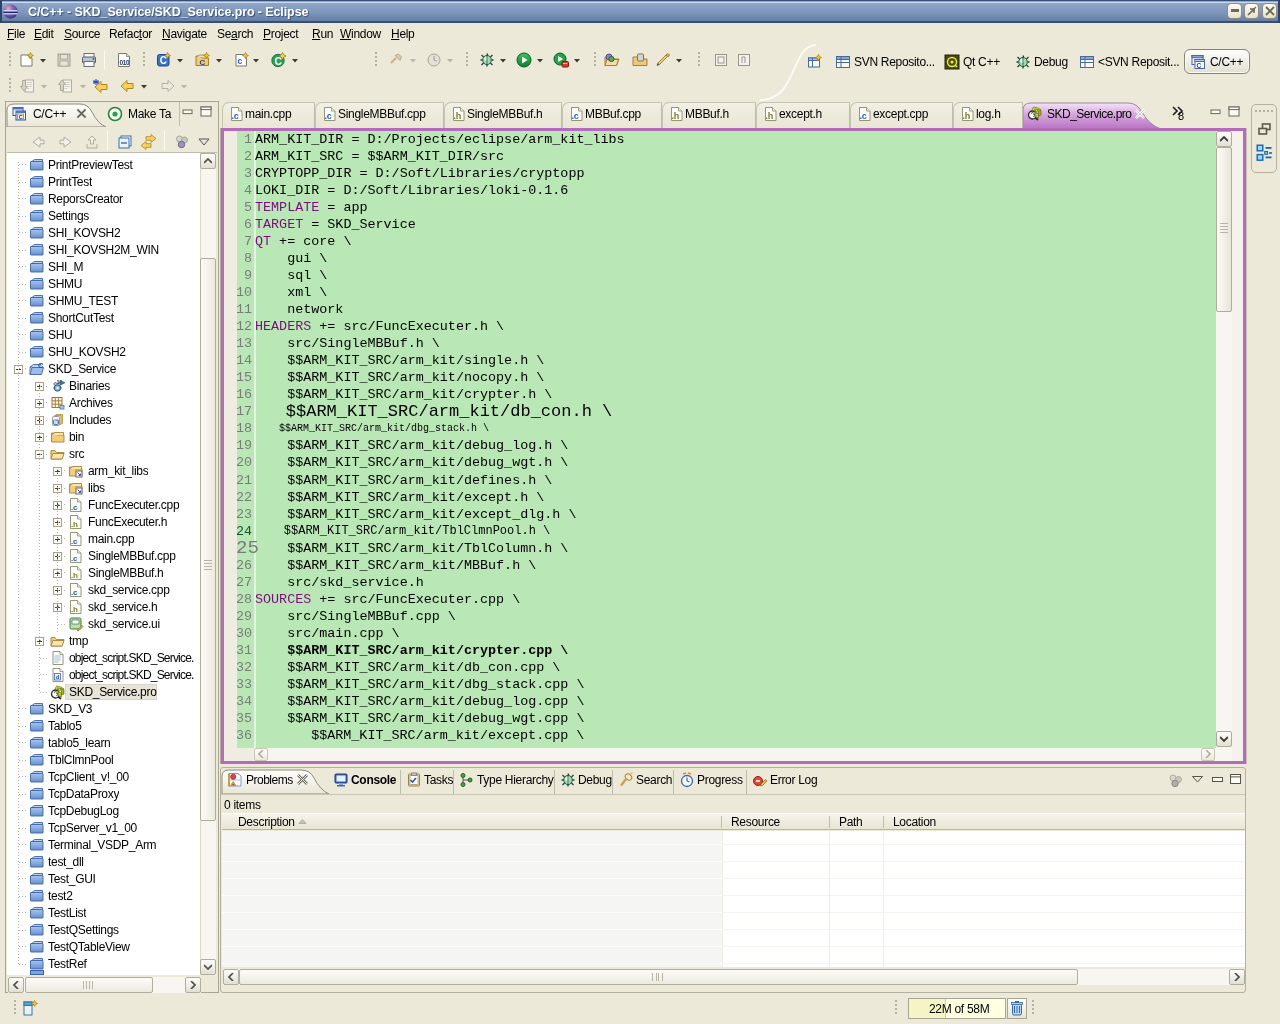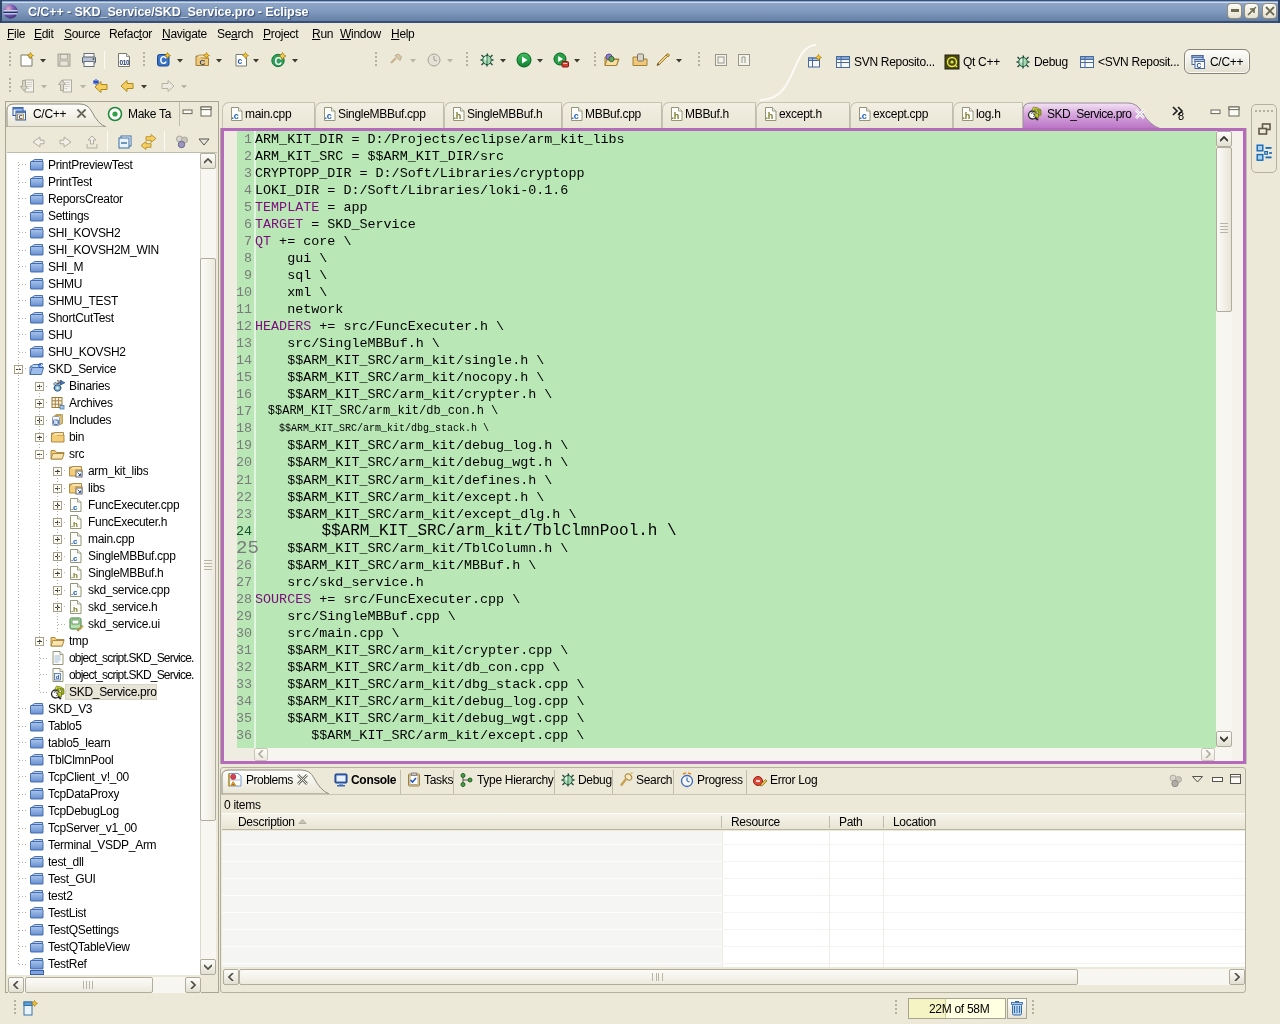--- a/index.html
+++ b/index.html
@@ -1079,49 +1079,49 @@
 <div class="abs tt" style="left:255px;top:318.05px;font-size:13.4px;line-height:17px;white-space:pre;"><span style="color:#7d0c7d;font-weight:normal">HEADERS</span><span style="color:#000000;font-weight:normal">&nbsp;+=&nbsp;src/FuncExecuter.h&nbsp;\</span></div>
 <div class="abs tt" style="left:236px;top:335.10px;width:16px;font-size:13.4px;color:#7b7b7b;text-align:right;line-height:17px;">13</div>
 <div class="abs tt" style="left:255px;top:335.10px;font-size:13.4px;line-height:17px;white-space:pre;"><span style="color:#000000;font-weight:normal">&nbsp;&nbsp;&nbsp;&nbsp;src/SingleMBBuf.h&nbsp;\</span></div>
 <div class="abs tt" style="left:236px;top:352.15px;width:16px;font-size:13.4px;color:#7b7b7b;text-align:right;line-height:17px;">14</div>
 <div class="abs tt" style="left:255px;top:352.15px;font-size:13.4px;line-height:17px;white-space:pre;"><span style="color:#000000;font-weight:normal">&nbsp;&nbsp;&nbsp;&nbsp;$$ARM_KIT_SRC/arm_kit/single.h&nbsp;\</span></div>
 <div class="abs tt" style="left:236px;top:369.20px;width:16px;font-size:13.4px;color:#7b7b7b;text-align:right;line-height:17px;">15</div>
 <div class="abs tt" style="left:255px;top:369.20px;font-size:13.4px;line-height:17px;white-space:pre;"><span style="color:#000000;font-weight:normal">&nbsp;&nbsp;&nbsp;&nbsp;$$ARM_KIT_SRC/arm_kit/nocopy.h&nbsp;\</span></div>
 <div class="abs tt" style="left:236px;top:386.25px;width:16px;font-size:13.4px;color:#7b7b7b;text-align:right;line-height:17px;">16</div>
 <div class="abs tt" style="left:255px;top:386.25px;font-size:13.4px;line-height:17px;white-space:pre;"><span style="color:#000000;font-weight:normal">&nbsp;&nbsp;&nbsp;&nbsp;$$ARM_KIT_SRC/arm_kit/crypter.h&nbsp;\</span></div>
 <div class="abs tt" style="left:236px;top:403.30px;width:16px;font-size:13.4px;color:#7b7b7b;text-align:right;line-height:17px;">17</div>
-<div class="abs tt" style="left:239px;top:403.30px;font-size:12px;line-height:17px;white-space:pre;"><span style="color:#000000;font-weight:normal">&nbsp;&nbsp;&nbsp;&nbsp;$$ARM_KIT_SRC/arm_kit/db_con.h&nbsp;\</span></div>
+<div class="abs tt" style="left:245px;top:403.30px;font-size:17px;line-height:17px;white-space:pre;"><span style="color:#000000;font-weight:normal">&nbsp;&nbsp;&nbsp;&nbsp;$$ARM_KIT_SRC/arm_kit/db_con.h&nbsp;\</span></div>
 <div class="abs tt" style="left:236px;top:420.35px;width:16px;font-size:13.4px;color:#7b7b7b;text-align:right;line-height:17px;">18</div>
 <div class="abs tt" style="left:255px;top:420.35px;font-size:10px;line-height:17px;white-space:pre;"><span style="color:#000000;font-weight:normal">&nbsp;&nbsp;&nbsp;&nbsp;$$ARM_KIT_SRC/arm_kit/dbg_stack.h&nbsp;\</span></div>
 <div class="abs tt" style="left:236px;top:437.40px;width:16px;font-size:13.4px;color:#7b7b7b;text-align:right;line-height:17px;">19</div>
 <div class="abs tt" style="left:255px;top:437.40px;font-size:13.4px;line-height:17px;white-space:pre;"><span style="color:#000000;font-weight:normal">&nbsp;&nbsp;&nbsp;&nbsp;$$ARM_KIT_SRC/arm_kit/debug_log.h&nbsp;\</span></div>
 <div class="abs tt" style="left:236px;top:454.45px;width:16px;font-size:13.4px;color:#7b7b7b;text-align:right;line-height:17px;">20</div>
 <div class="abs tt" style="left:255px;top:454.45px;font-size:13.4px;line-height:17px;white-space:pre;"><span style="color:#000000;font-weight:normal">&nbsp;&nbsp;&nbsp;&nbsp;$$ARM_KIT_SRC/arm_kit/debug_wgt.h&nbsp;\</span></div>
 <div class="abs tt" style="left:236px;top:471.50px;width:16px;font-size:13.4px;color:#7b7b7b;text-align:right;line-height:17px;">21</div>
 <div class="abs tt" style="left:255px;top:471.50px;font-size:13.4px;line-height:17px;white-space:pre;"><span style="color:#000000;font-weight:normal">&nbsp;&nbsp;&nbsp;&nbsp;$$ARM_KIT_SRC/arm_kit/defines.h&nbsp;\</span></div>
 <div class="abs tt" style="left:236px;top:488.55px;width:16px;font-size:13.4px;color:#7b7b7b;text-align:right;line-height:17px;">22</div>
 <div class="abs tt" style="left:255px;top:488.55px;font-size:13.4px;line-height:17px;white-space:pre;"><span style="color:#000000;font-weight:normal">&nbsp;&nbsp;&nbsp;&nbsp;$$ARM_KIT_SRC/arm_kit/except.h&nbsp;\</span></div>
 <div class="abs tt" style="left:236px;top:505.60px;width:16px;font-size:13.4px;color:#7b7b7b;text-align:right;line-height:17px;">23</div>
 <div class="abs tt" style="left:255px;top:505.60px;font-size:13.4px;line-height:17px;white-space:pre;"><span style="color:#000000;font-weight:normal">&nbsp;&nbsp;&nbsp;&nbsp;$$ARM_KIT_SRC/arm_kit/except_dlg.h&nbsp;\</span></div>
 <div class="abs tt" style="left:236px;top:522.65px;width:16px;font-size:13.4px;color:#14532d;text-align:left;line-height:17px;">24</div>
-<div class="abs tt" style="left:255px;top:522.65px;font-size:16px;line-height:17px;white-space:pre;margin-left:28px;"><span style="color:#000000;font-weight:normal">&nbsp;&nbsp;&nbsp;&nbsp;$$ARM_KIT_SRC/arm_kit/TblClmnPool.h&nbsp;\</span></div>
+<div class="abs tt" style="left:255px;top:522.65px;font-size:12px;line-height:17px;white-space:pre;"><span style="color:#000000;font-weight:normal">&nbsp;&nbsp;&nbsp;&nbsp;$$ARM_KIT_SRC/arm_kit/TblClmnPool.h&nbsp;\</span></div>
 <div class="abs tt" style="left:236px;top:539.70px;width:16px;font-size:19px;color:#7b7b7b;text-align:right;line-height:17px;">25</div>
 <div class="abs tt" style="left:255px;top:539.70px;font-size:13.4px;line-height:17px;white-space:pre;"><span style="color:#000000;font-weight:normal">&nbsp;&nbsp;&nbsp;&nbsp;$$ARM_KIT_SRC/arm_kit/TblColumn.h&nbsp;\</span></div>
 <div class="abs tt" style="left:236px;top:556.75px;width:16px;font-size:13.4px;color:#7b7b7b;text-align:right;line-height:17px;">26</div>
 <div class="abs tt" style="left:255px;top:556.75px;font-size:13.4px;line-height:17px;white-space:pre;"><span style="color:#000000;font-weight:normal">&nbsp;&nbsp;&nbsp;&nbsp;$$ARM_KIT_SRC/arm_kit/MBBuf.h&nbsp;\</span></div>
 <div class="abs tt" style="left:236px;top:573.80px;width:16px;font-size:13.4px;color:#7b7b7b;text-align:right;line-height:17px;">27</div>
 <div class="abs tt" style="left:255px;top:573.80px;font-size:13.4px;line-height:17px;white-space:pre;"><span style="color:#000000;font-weight:normal">&nbsp;&nbsp;&nbsp;&nbsp;src/skd_service.h</span></div>
 <div class="abs tt" style="left:236px;top:590.85px;width:16px;font-size:13.4px;color:#7b7b7b;text-align:right;line-height:17px;">28</div>
 <div class="abs tt" style="left:255px;top:590.85px;font-size:13.4px;line-height:17px;white-space:pre;"><span style="color:#7d0c7d;font-weight:normal">SOURCES</span><span style="color:#000000;font-weight:normal">&nbsp;+=&nbsp;src/FuncExecuter.cpp&nbsp;\</span></div>
 <div class="abs tt" style="left:236px;top:607.90px;width:16px;font-size:13.4px;color:#7b7b7b;text-align:right;line-height:17px;">29</div>
 <div class="abs tt" style="left:255px;top:607.90px;font-size:13.4px;line-height:17px;white-space:pre;"><span style="color:#000000;font-weight:normal">&nbsp;&nbsp;&nbsp;&nbsp;src/SingleMBBuf.cpp&nbsp;\</span></div>
 <div class="abs tt" style="left:236px;top:624.95px;width:16px;font-size:13.4px;color:#7b7b7b;text-align:right;line-height:17px;">30</div>
 <div class="abs tt" style="left:255px;top:624.95px;font-size:13.4px;line-height:17px;white-space:pre;"><span style="color:#000000;font-weight:normal">&nbsp;&nbsp;&nbsp;&nbsp;src/main.cpp&nbsp;\</span></div>
 <div class="abs tt" style="left:236px;top:642.00px;width:16px;font-size:13.4px;color:#7b7b7b;text-align:right;line-height:17px;">31</div>
-<div class="abs tt" style="left:255px;top:642.00px;font-size:13.4px;line-height:17px;white-space:pre;"><span style="color:#000000;font-weight:normal">&nbsp;&nbsp;&nbsp;&nbsp;$$ARM_KIT_SRC/arm_kit/crypter.cpp&nbsp;\</span></div>
+<div class="abs tt" style="left:255px;top:642.00px;font-size:13.4px;line-height:17px;white-space:pre;"><span style="color:#000000;font-weight:bold">&nbsp;&nbsp;&nbsp;&nbsp;$$ARM_KIT_SRC/arm_kit/crypter.cpp&nbsp;\</span></div>
 <div class="abs tt" style="left:236px;top:659.05px;width:16px;font-size:13.4px;color:#7b7b7b;text-align:right;line-height:17px;">32</div>
 <div class="abs tt" style="left:255px;top:659.05px;font-size:13.4px;line-height:17px;white-space:pre;"><span style="color:#000000;font-weight:normal">&nbsp;&nbsp;&nbsp;&nbsp;$$ARM_KIT_SRC/arm_kit/db_con.cpp&nbsp;\</span></div>
 <div class="abs tt" style="left:236px;top:676.10px;width:16px;font-size:13.4px;color:#7b7b7b;text-align:right;line-height:17px;">33</div>
 <div class="abs tt" style="left:255px;top:676.10px;font-size:13.4px;line-height:17px;white-space:pre;"><span style="color:#000000;font-weight:normal">&nbsp;&nbsp;&nbsp;&nbsp;$$ARM_KIT_SRC/arm_kit/dbg_stack.cpp&nbsp;\</span></div>
 <div class="abs tt" style="left:236px;top:693.15px;width:16px;font-size:13.4px;color:#7b7b7b;text-align:right;line-height:17px;">34</div>
 <div class="abs tt" style="left:255px;top:693.15px;font-size:13.4px;line-height:17px;white-space:pre;"><span style="color:#000000;font-weight:normal">&nbsp;&nbsp;&nbsp;&nbsp;$$ARM_KIT_SRC/arm_kit/debug_log.cpp&nbsp;\</span></div>
 <div class="abs tt" style="left:236px;top:710.20px;width:16px;font-size:13.4px;color:#7b7b7b;text-align:right;line-height:17px;">35</div>
 <div class="abs tt" style="left:255px;top:710.20px;font-size:13.4px;line-height:17px;white-space:pre;"><span style="color:#000000;font-weight:normal">&nbsp;&nbsp;&nbsp;&nbsp;$$ARM_KIT_SRC/arm_kit/debug_wgt.cpp&nbsp;\</span></div>
 <div class="abs tt" style="left:236px;top:727.25px;width:16px;font-size:13.4px;color:#7b7b7b;text-align:right;line-height:17px;">36</div>
 <div class="abs tt" style="left:255px;top:727.25px;font-size:13.4px;line-height:17px;white-space:pre;padding-left:24px;"><span style="color:#000000;font-weight:normal">&nbsp;&nbsp;&nbsp;&nbsp;$$ARM_KIT_SRC/arm_kit/except.cpp&nbsp;\</span></div>

